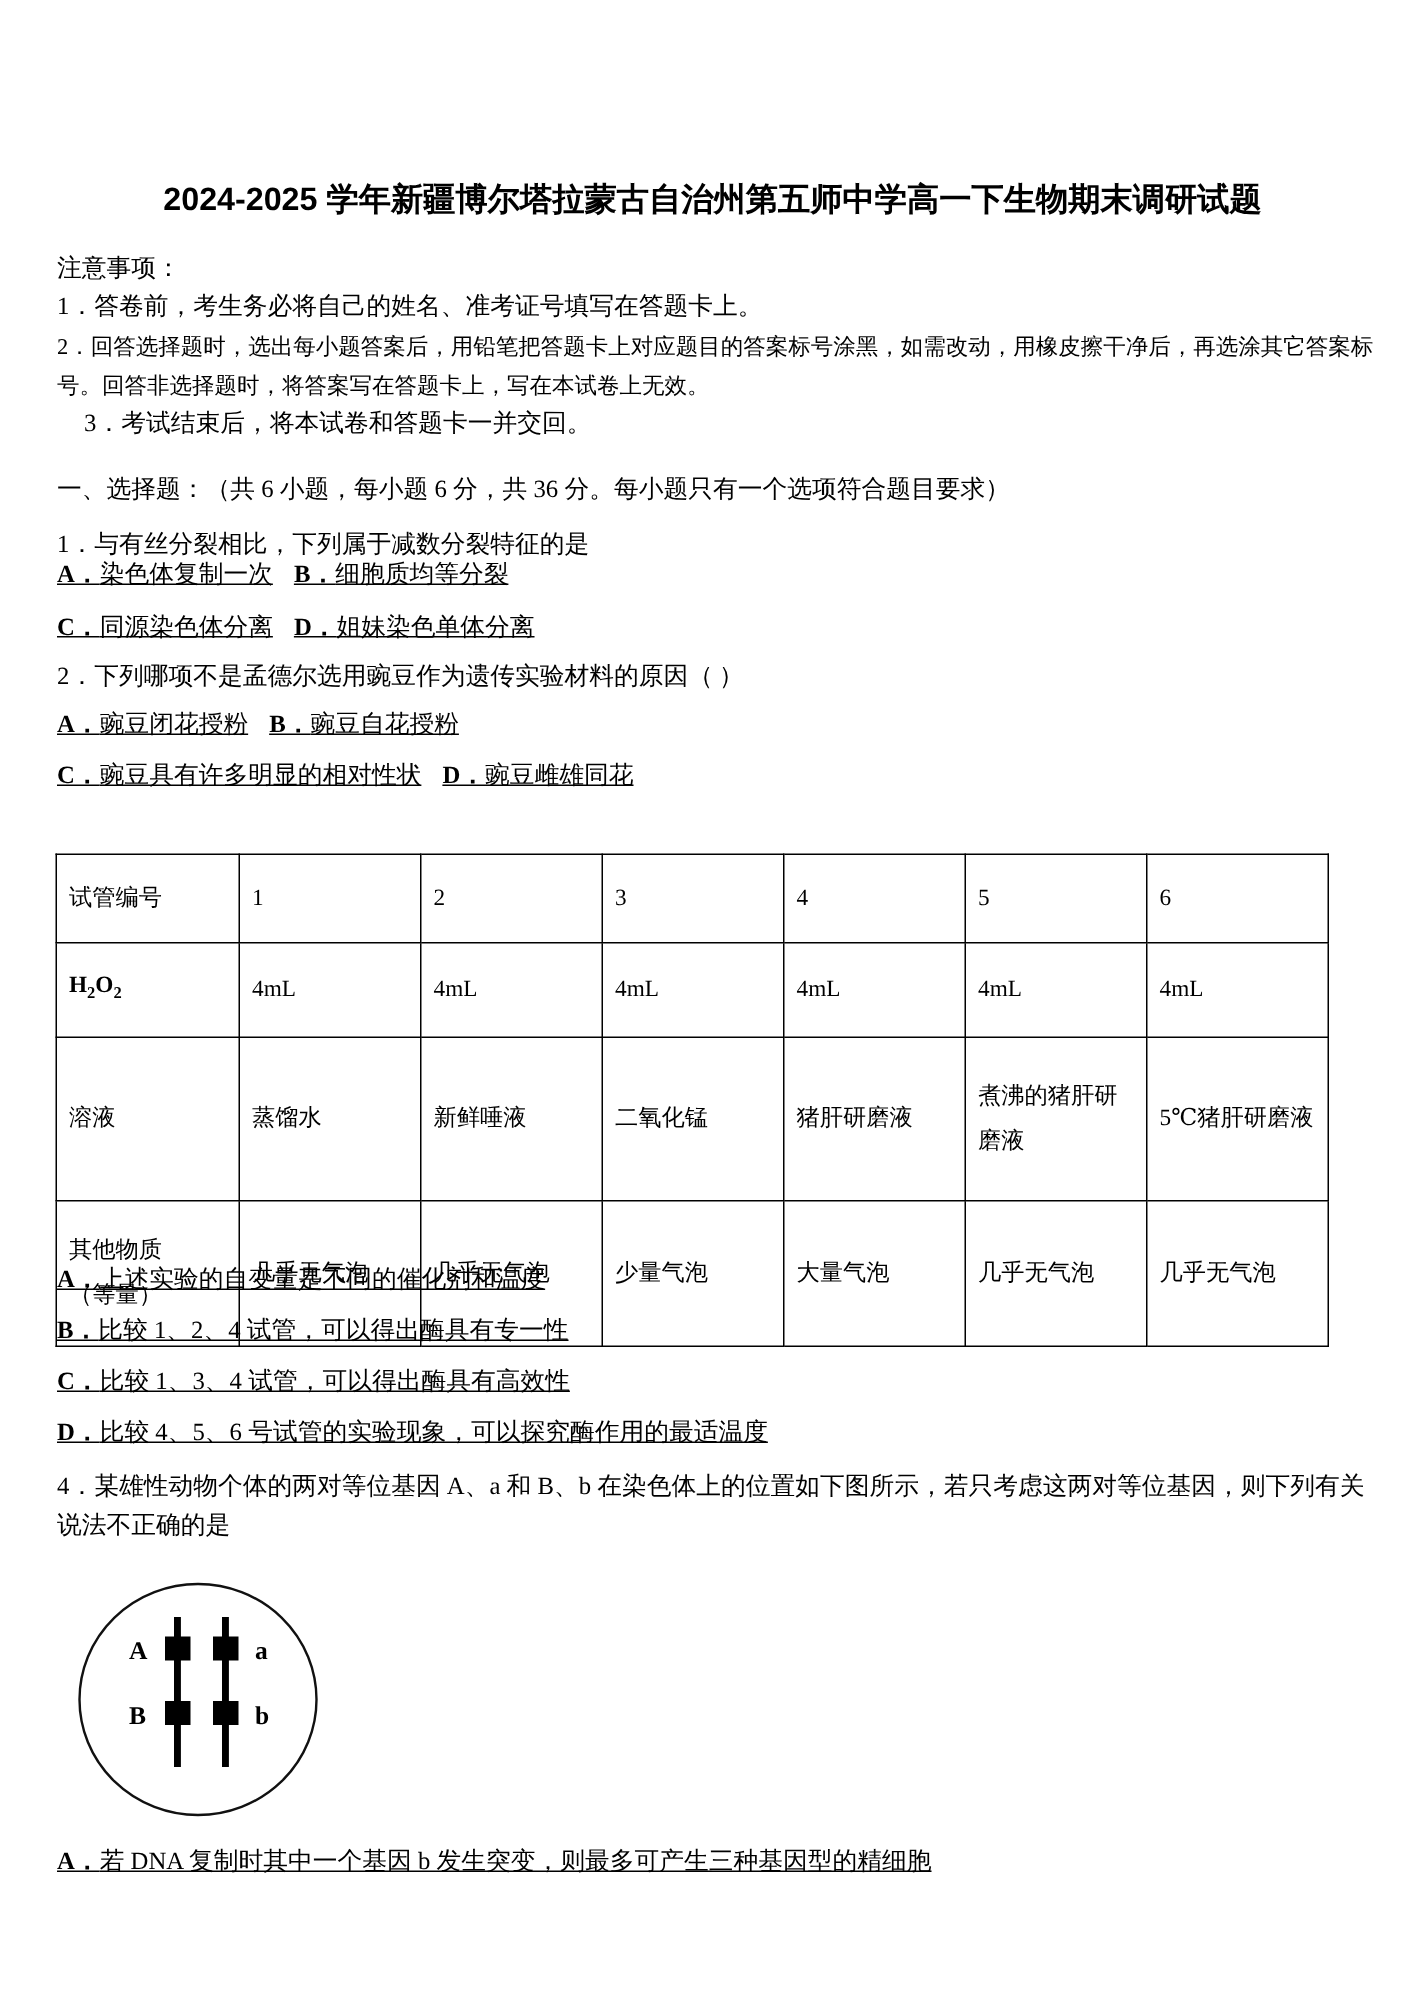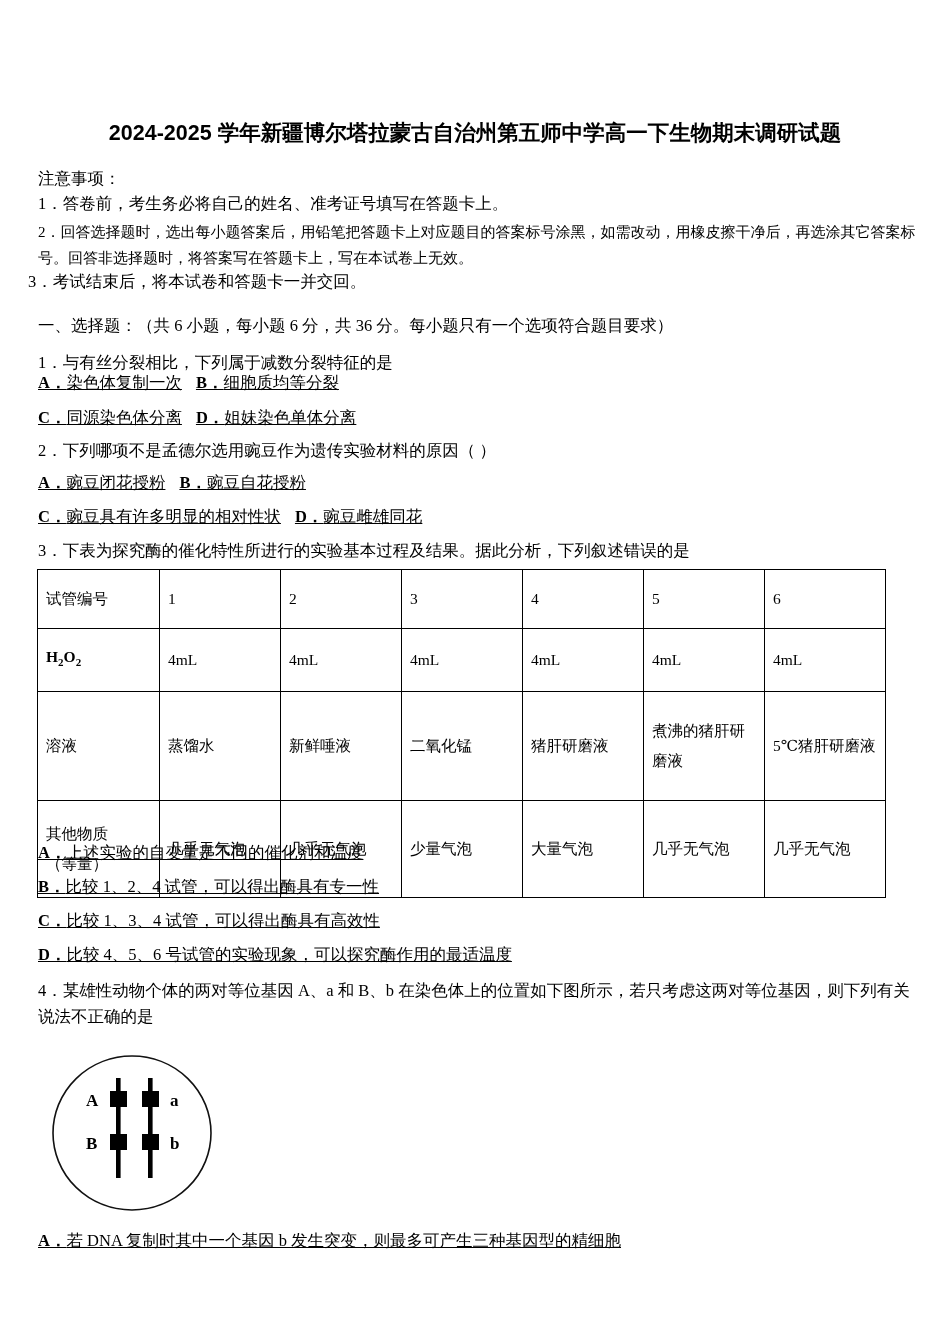--- a/index.html
+++ b/index.html
@@ -47,21 +47,21 @@
 
   
   .notice-head {
     position: absolute;
     left: 38px;
     top: 156px;
     font-size: 16.5px;
   }
   .notice-1 { position: absolute; left: 38px; top: 181px; font-size: 16.5px; white-space: nowrap;}
   .notice-2 { position: absolute; left: 38px; top: 207px; font-size: 15px; width: 886px; line-height: 26px;}
-  .notice-3 { position: absolute; left: 28px; top: 259px; font-size: 16.5px; white-space: nowrap;}
+  .notice-3 { position: absolute; left: 56px; top: 259px; font-size: 16.5px; white-space: nowrap;}
 
   
   .section-head {
     position: absolute;
     left: 38px;
     top: 303px;
     font-size: 16.5px;
     white-space: nowrap;
   }
 
@@ -154,23 +154,20 @@
   </div>
 
   <div class="qopt" style="top:494px;">
     <span class="lab">C．</span><span>豌豆具有许多明显的相对性状</span><span class="opt-gap"></span><span class="lab">D．</span><span>豌豆雌雄同花</span>
   </div>
 
   <div class="qopt" style="top:460px;">
     <span class="lab">A．</span><span>豌豆闭花授粉</span><span class="opt-gap"></span><span class="lab">B．</span><span>豌豆自花授粉</span>
   </div>
 
-  <div class="qstem" style="top:528px;">
-    <span class="num">3．</span><span>下表为探究酶的催化特性所进行的实验基本过程及结果。据此分析，下列叙述错误的是</span>
-  </div>
 
   <table class="exp-table">
     <tbody>
       <tr class="row-head">
         <td class="c0">试管编号</td>
         <td class="cn">1</td>
         <td class="cn">2</td>
         <td class="cn">3</td>
         <td class="cn">4</td>
         <td class="cn">5</td>

